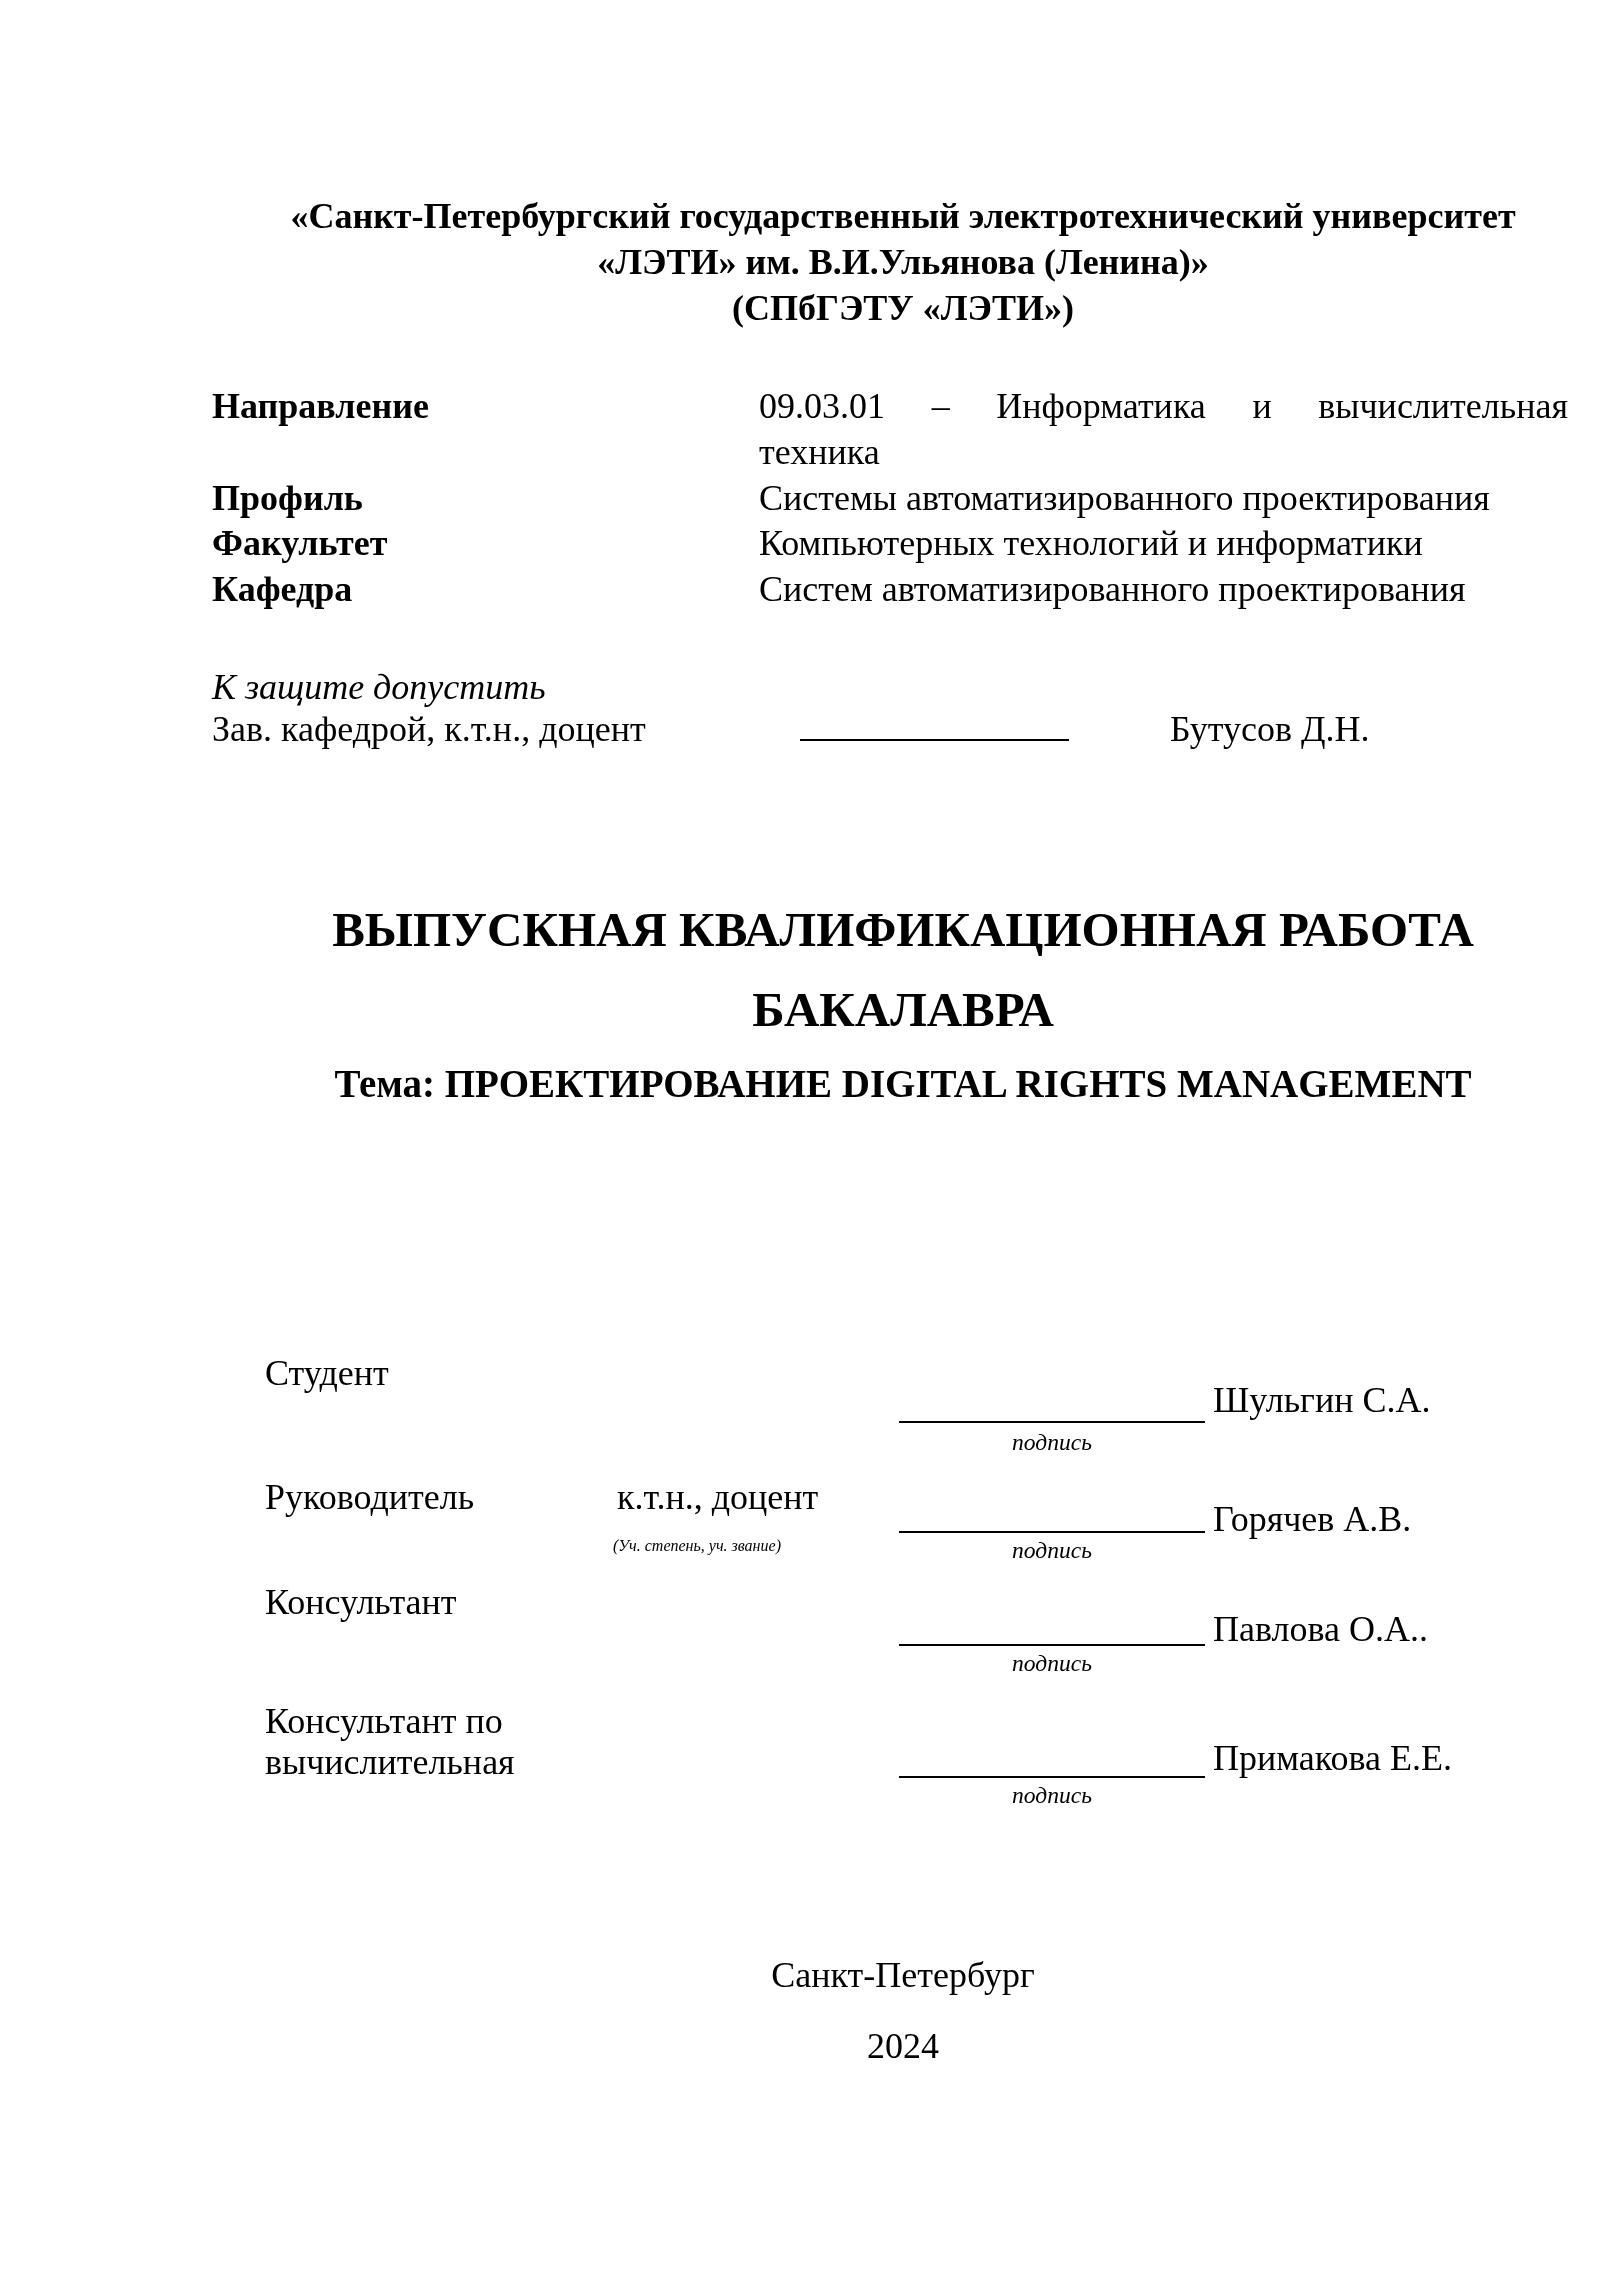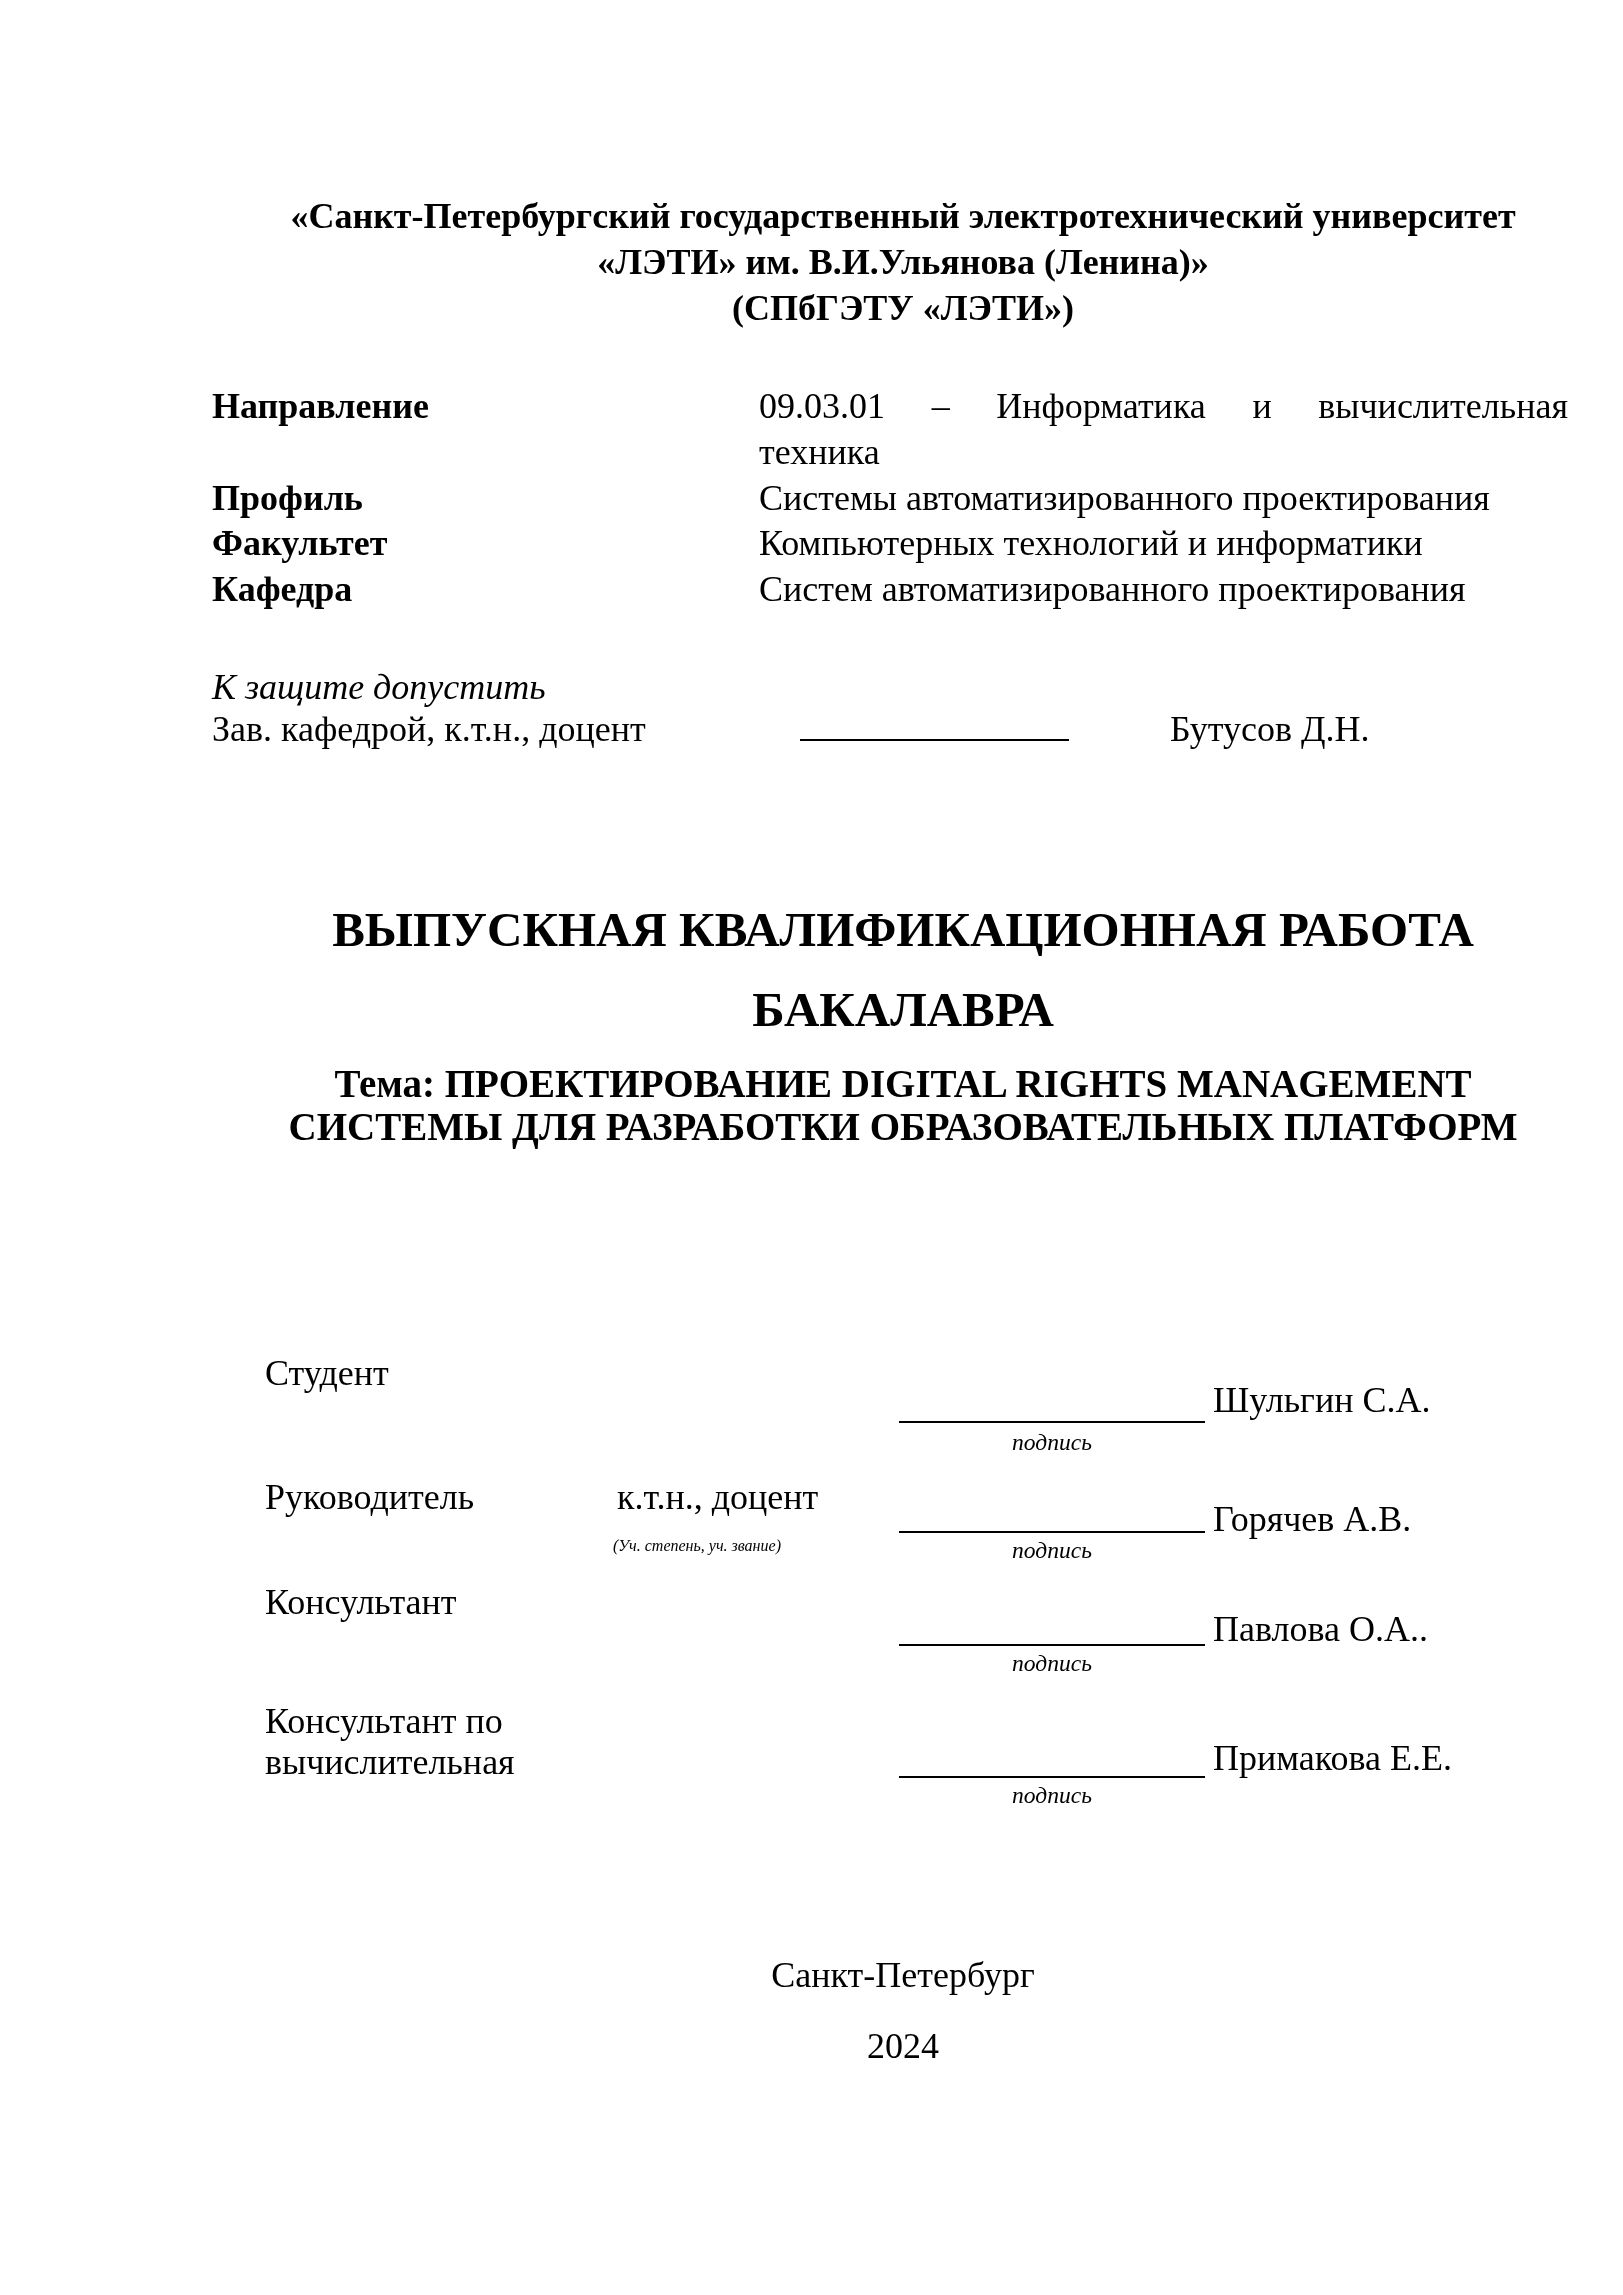--- a/index.html
+++ b/index.html
@@ -70,21 +70,20 @@
   <div class="abs" style="left:759px;top:568px;">Систем автоматизированного проектирования</div>
 
   <div class="abs i" style="left:212px;top:666px;">К защите допустить</div>
   <div class="abs" style="left:212px;top:708px;">Зав. кафедрой, к.т.н., доцент</div>
   <div class="rule" style="left:800px;top:739px;width:269px;"></div>
   <div class="abs" style="left:1170px;top:708px;">Бутусов Д.Н.</div>
 
   <div class="abs center title-line1">ВЫПУСКНАЯ КВАЛИФИКАЦИОННАЯ РАБОТА</div>
   <div class="abs center title-line2">БАКАЛАВРА</div>
   <div class="abs center theme-line">Тема: ПРОЕКТИРОВАНИЕ DIGITAL RIGHTS MANAGEMENT</div>
-  <div class="abs center theme-line theme-line2">СИСТЕМЫ ДЛЯ РАЗРАБОТКИ ОБРАЗОВАТЕЛЬНЫХ ПЛАТФОРМ</div>
 
   <div class="abs" style="left:265px;top:1352px;">Студент</div>
   <div class="abs" style="left:1213px;top:1379px;">Шульгин С.А.</div>
   <div class="rule" style="left:899px;top:1421px;width:306px;"></div>
   <div class="sig-caption" style="top:1429px;">подпись</div>
 
   <div class="abs" style="left:265px;top:1476px;">Руководитель</div>
   <div class="abs" style="left:617px;top:1476px;">к.т.н., доцент</div>
   <div class="abs" style="left:1213px;top:1498px;">Горячев А.В.</div>
   <div class="rule" style="left:899px;top:1531px;width:306px;"></div>

